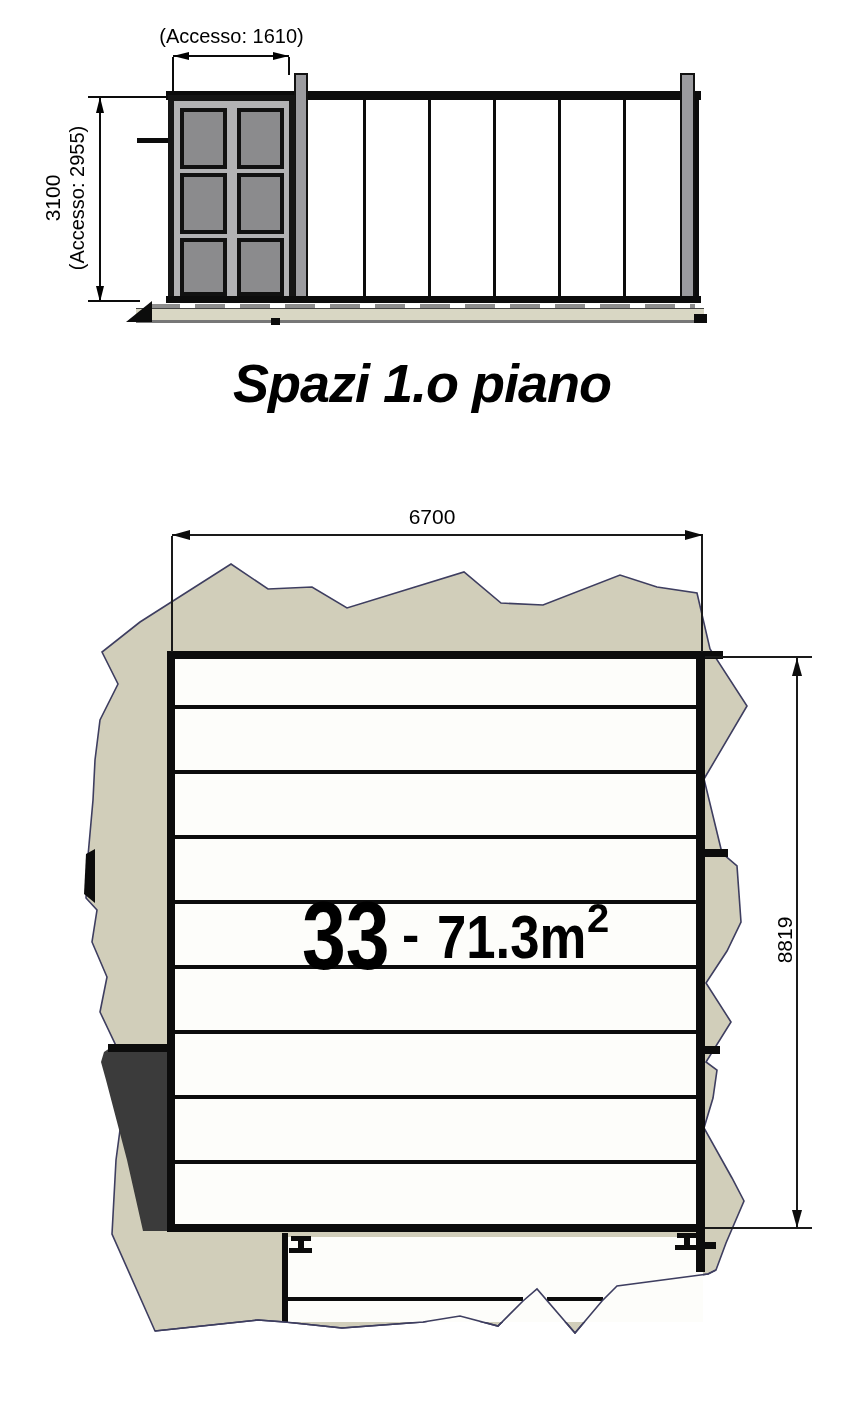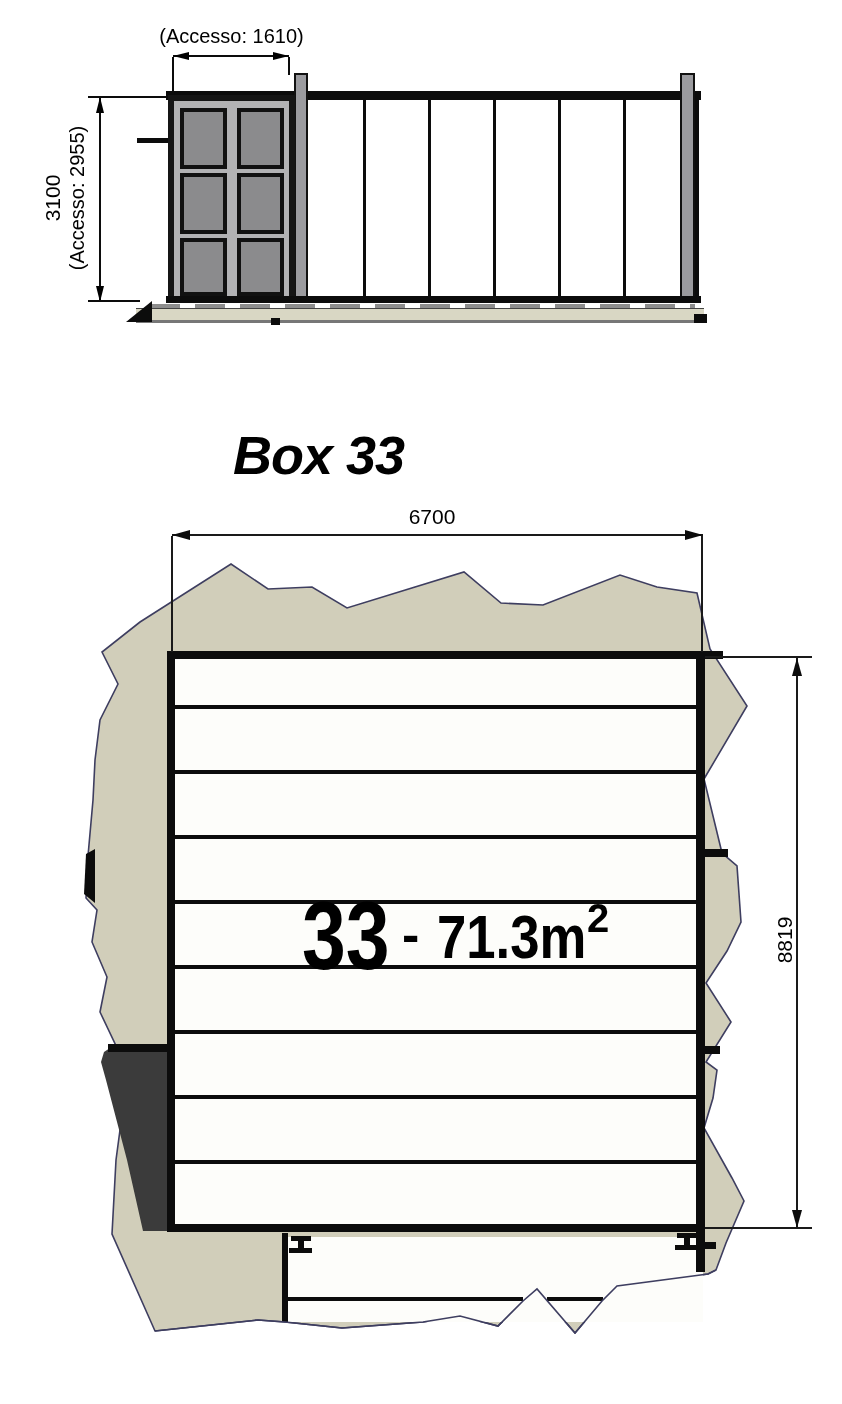--- a/index.html
+++ b/index.html
@@ -143,21 +143,21 @@
 
     <div class="blk" style="left:166px;top:296px;width:535px;height:7px;"></div>
     <div class="track" style="left:150px;top:304px;width:545px;height:4px;"></div>
     <div class="abs" style="left:136px;top:308px;width:568px;height:12px;background:var(--c-base_beige,#d9d7c4);border-top:1px solid #444;"></div>
     <div class="abs" style="left:136px;top:320px;width:568px;height:3px;background:#777;"></div>
     <div class="abs" style="left:126px;top:301px;width:26px;height:21px;background:#0c0c0c;clip-path:polygon(100% 0,100% 100%,0 100%);"></div>
     <div class="blk" style="left:271px;top:318px;width:9px;height:7px;"></div>
     <div class="blk" style="left:694px;top:314px;width:13px;height:9px;"></div>
   </div>
 
-  <div class="title" style="left:233px;top:428px;z-index:3">Box 33</div>
+  <div class="title" style="left:233px;top:356px;z-index:3">Spazi 1.o piano</div>
 
   <div class="dimtext" style="left:392px;top:505px;width:80px;height:22px;z-index:3">6700</div>
   <div class="dimtext rot" style="left:734px;top:927px;width:100px;height:26px;z-index:3">8819</div>
 
   <div class="boxlabel" style="left:302px;top:888px;font-size:96px;transform:scaleX(0.82);z-index:3">33</div>
   <div class="boxlabel" style="left:402px;top:908px;font-size:52px;z-index:3">-</div>
   <div class="boxlabel" style="left:437px;top:906px;font-size:62px;transform:scaleX(0.85);z-index:3">71.3m</div>
   <div class="boxlabel" style="left:587px;top:898px;font-size:40px;z-index:3">2</div>
 
 </div>

